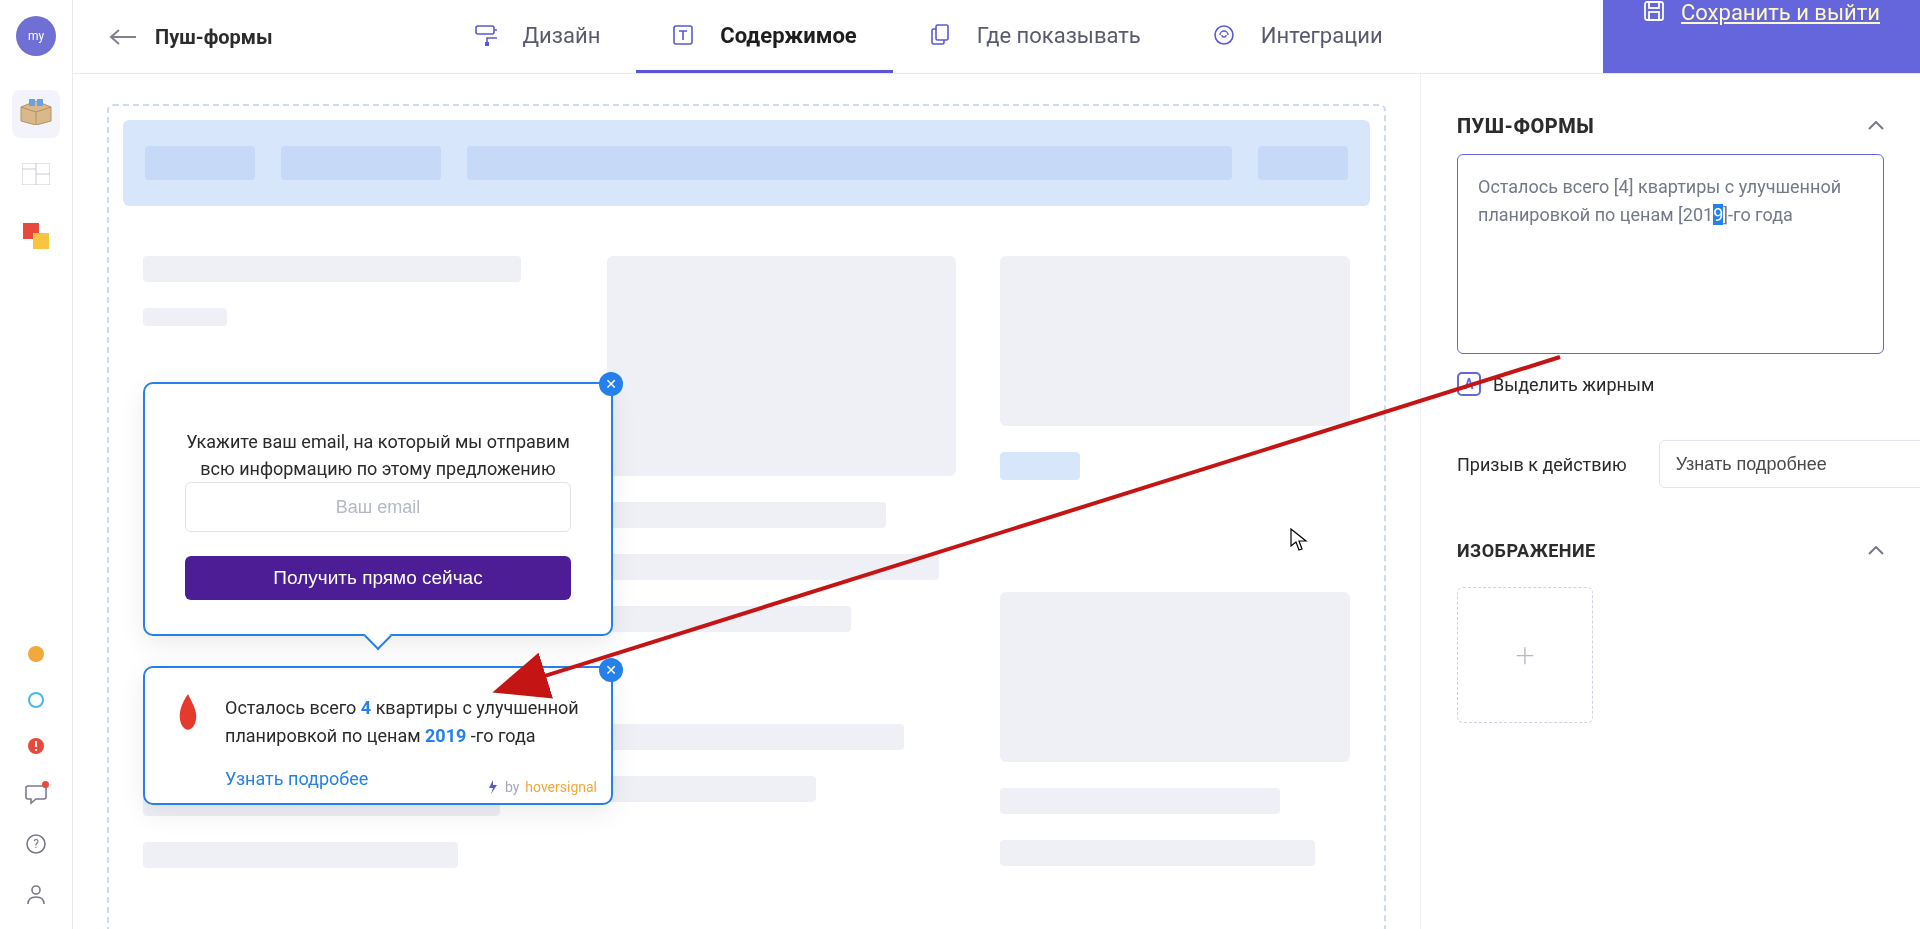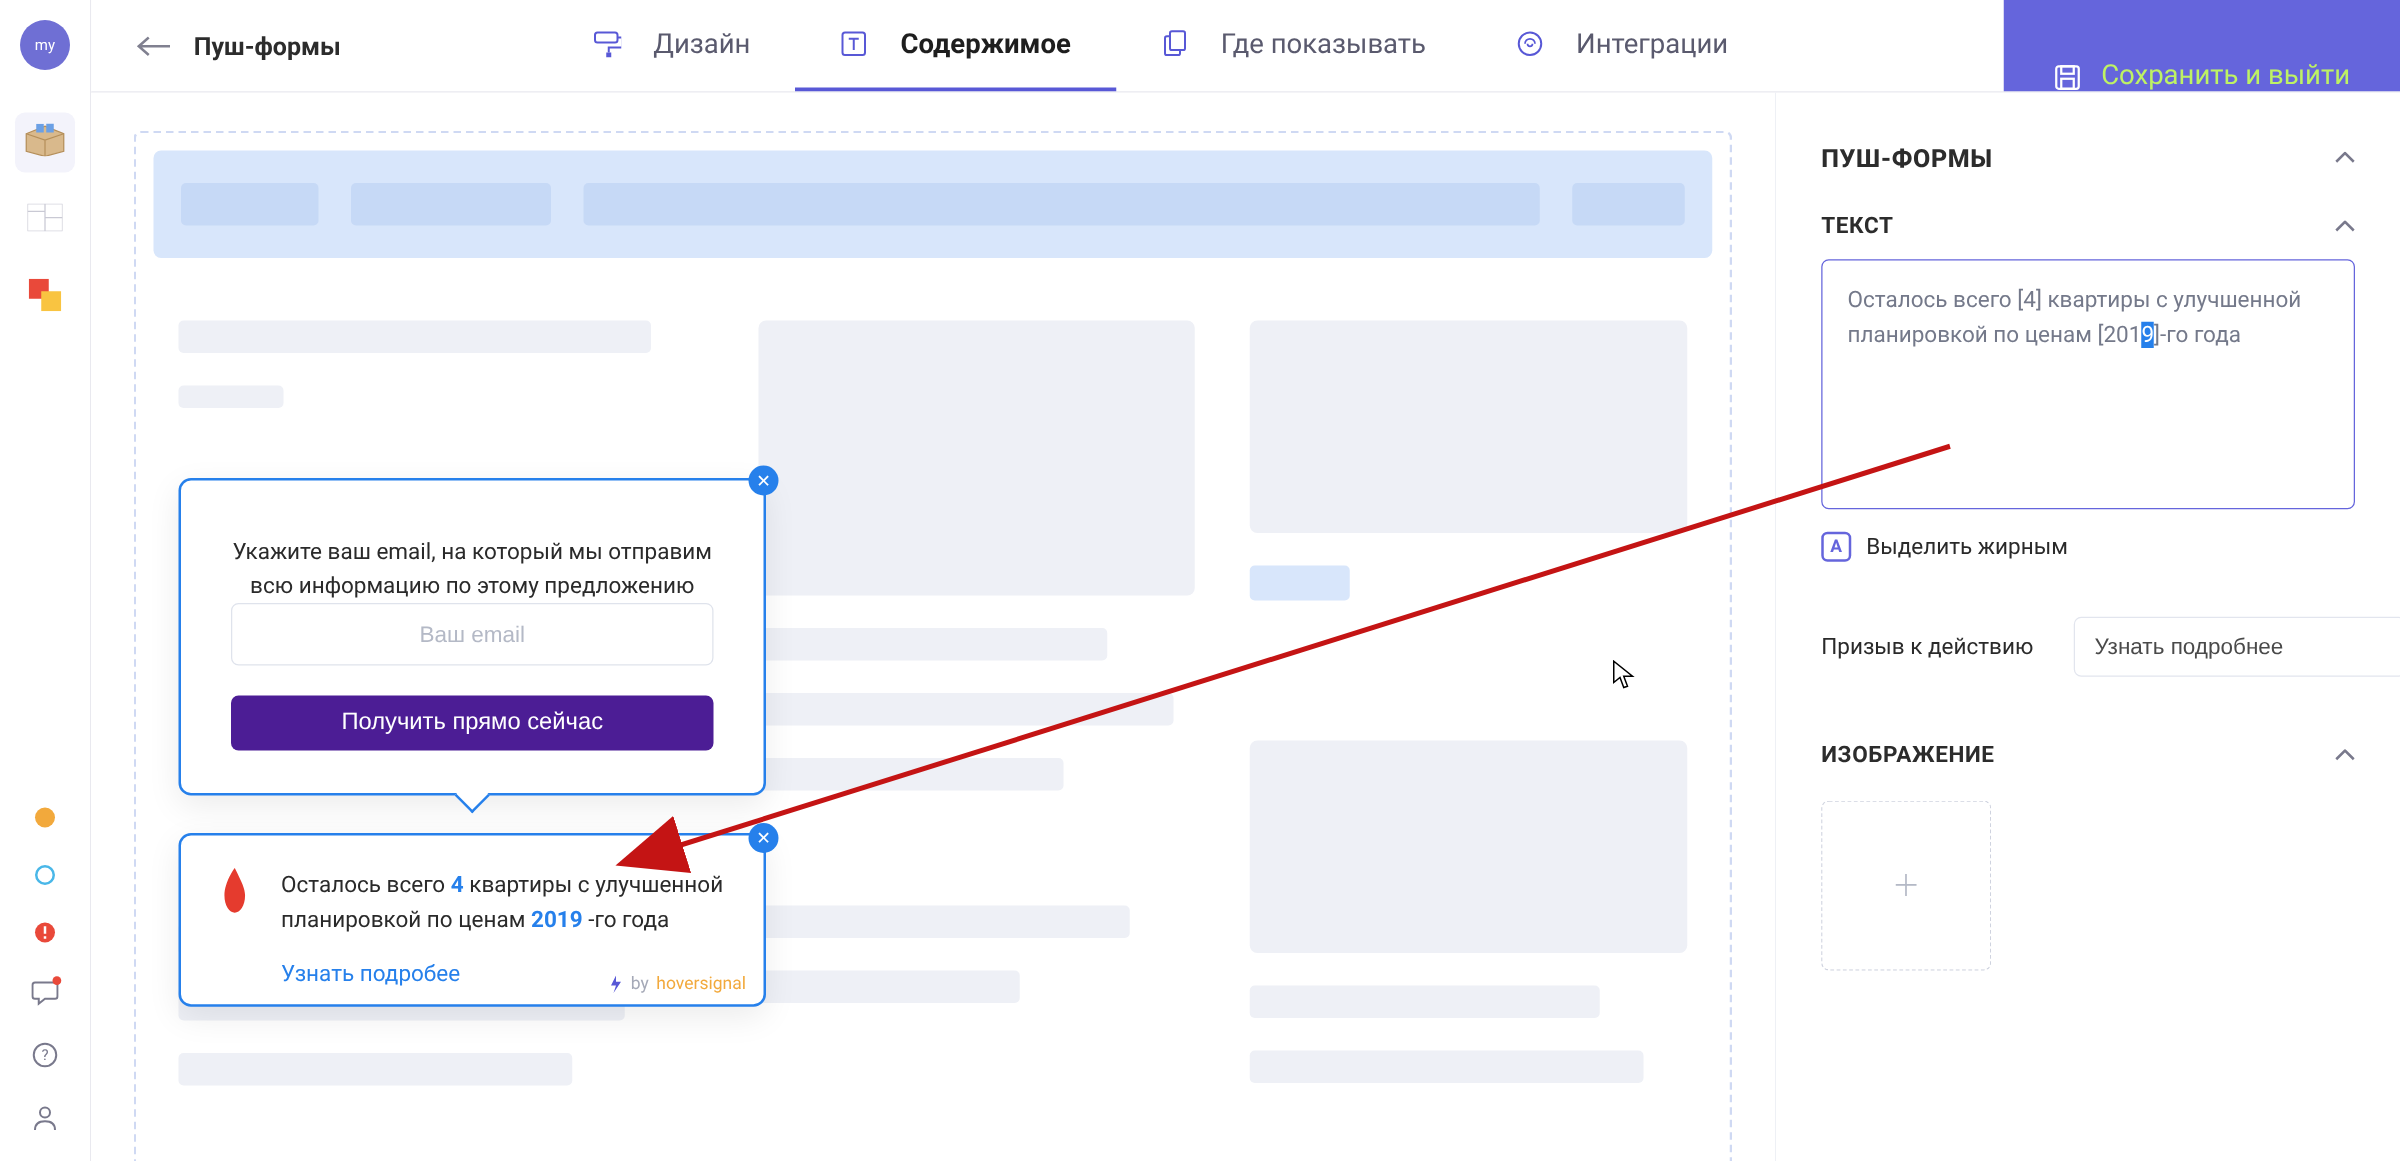--- a/index.html
+++ b/index.html
@@ -91,27 +91,28 @@
       display: flex;
     }
     .header .cancel {
       display: flex; align-items: center;
       padding: 0 40px;
       color: #b8b8c4;
       font-size: 22px;
       cursor: pointer;
     }
     .header .save {
-      display: flex; align-items: flex-end;
+      display: flex; align-items: flex-start;
       padding: 0 40px;
       background: #6565dc;
-      color: #bef264;
+      color: #fef9c3;
       font-size: 22px;
       gap: 16px;
       cursor: pointer;
+      text-decoration: underline;
     }
 
     
     .main {
       position: absolute;
       left: 73px; top: 74px; right: 0; bottom: 0;
       display: flex;
     }
 
     
@@ -525,26 +526,20 @@
   </div>
 
   <div class="settings">
     <div class="sec-header">
       <span>ПУШ-ФОРМЫ</span>
       <svg class="chev" width="16" height="10">
           <path d="M1 8 L8 1 L15 8" fill="none" stroke="#79798c" stroke-width="2"></path>
         </svg>
     </div>
 
-    <div class="sec-header sub">
-      <span>ТЕКСТ</span>
-      <svg class="chev" width="16" height="10">
-          <path d="M1 8 L8 1 L15 8" fill="none" stroke="#79798c" stroke-width="2"></path>
-        </svg>
-    </div>
 
     <div class="textarea" contenteditable="true" style=""><span>Осталось всего [4] квартиры с улучшенной планировкой по ценам [201</span><span class="sel">9</span><span>]-го года</span></div>
 
     <div class="bold-action">
       <span class="icon">A</span>
       <span>Выделить жирным</span>
     </div>
 
     <div class="cta-row">
       <span class="label">Призыв к действию</span>

